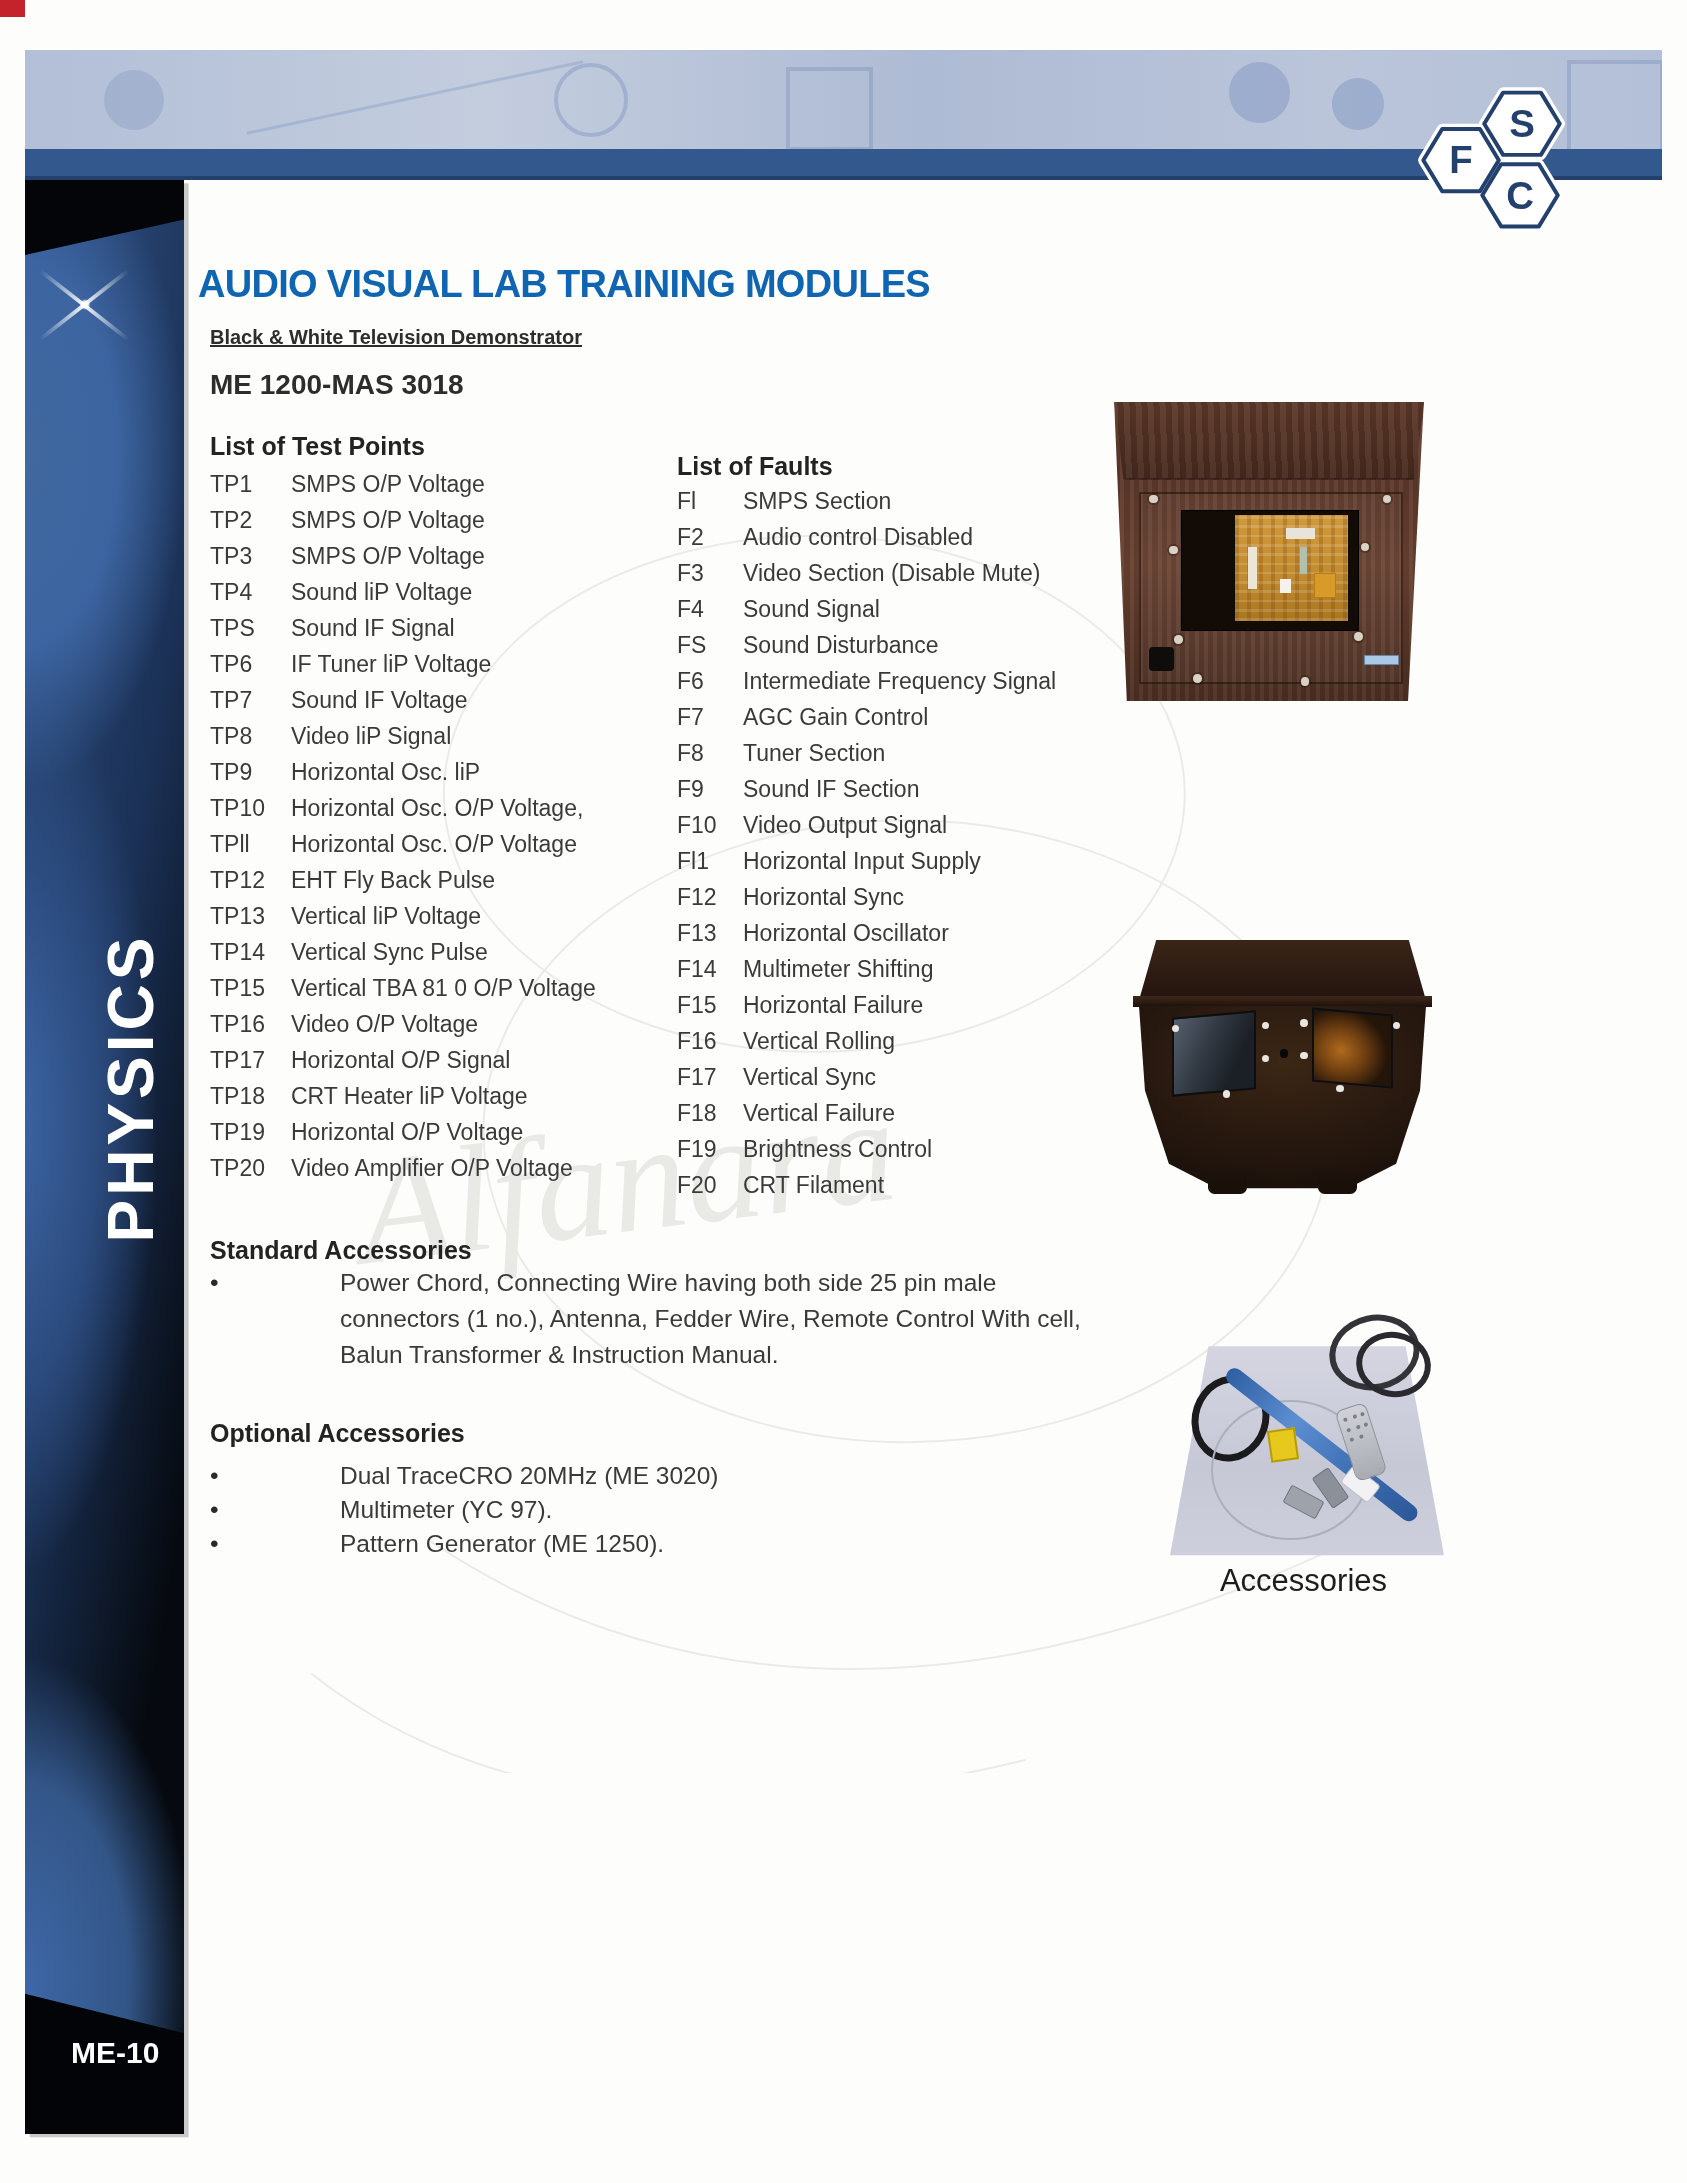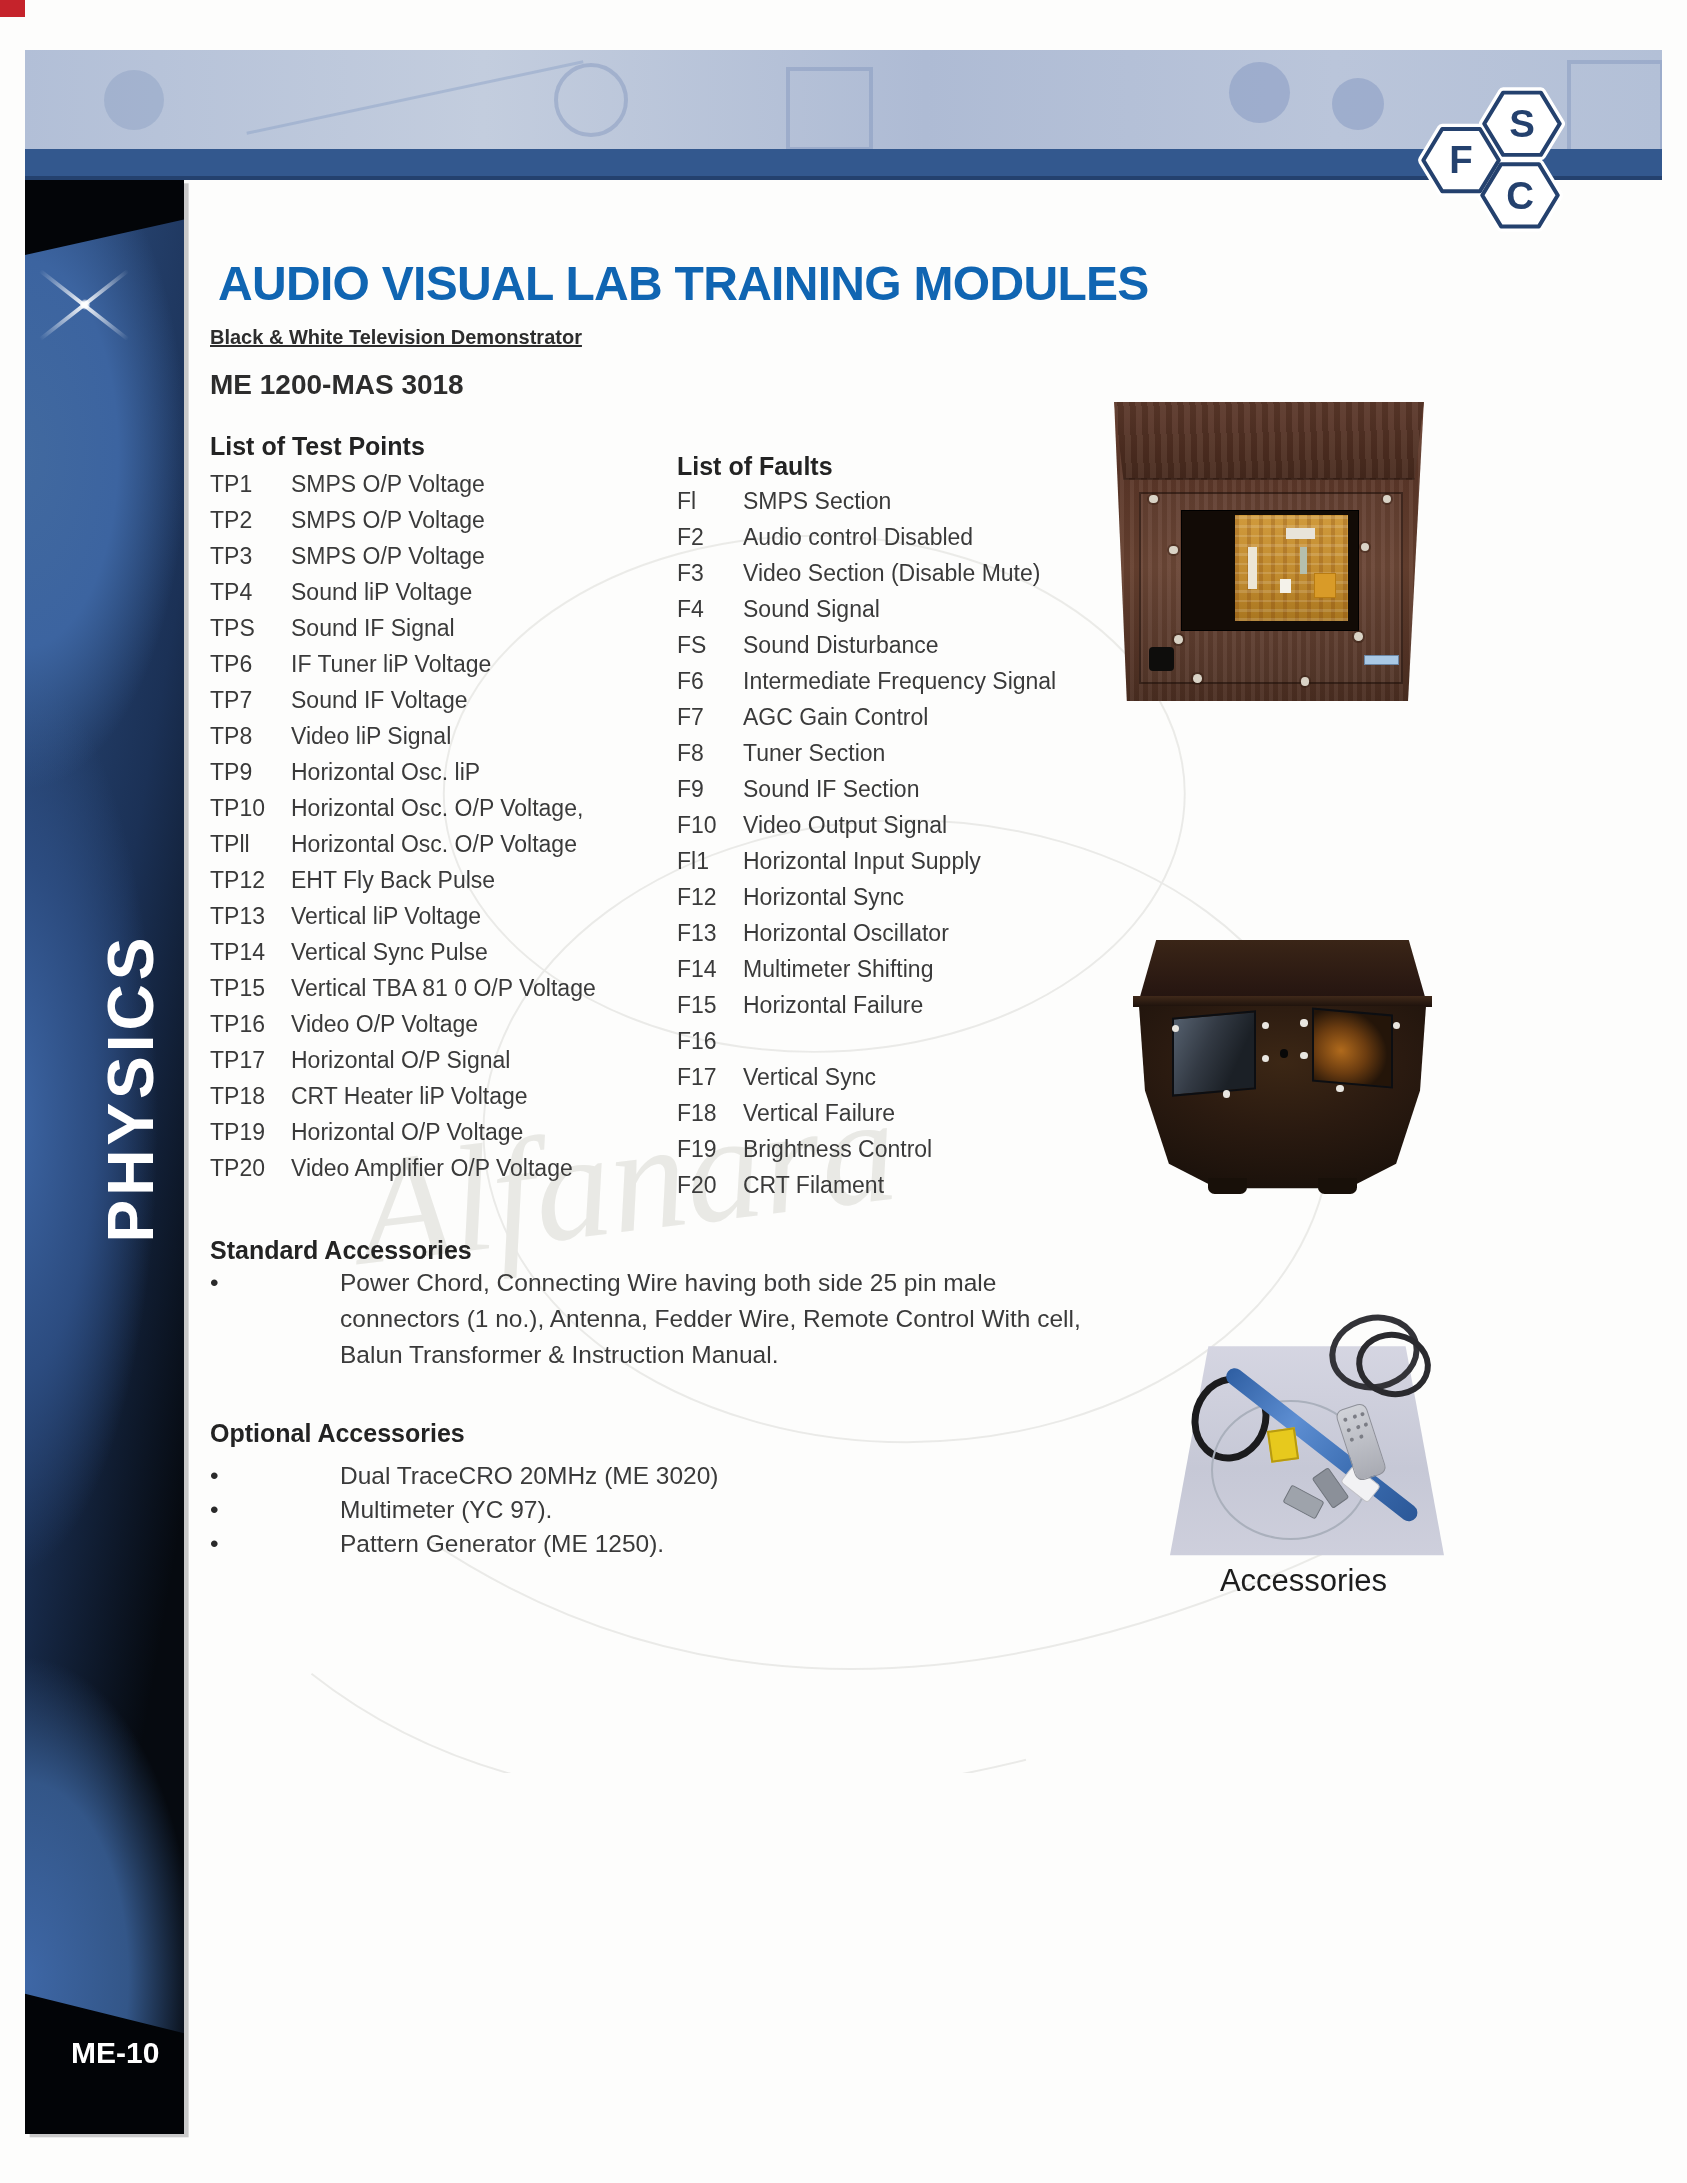--- a/index.html
+++ b/index.html
@@ -46,21 +46,21 @@
     background:radial-gradient(circle,#ffffff 0%,rgba(255,255,255,.8) 45%,rgba(255,255,255,0) 75%);}
   .physics{position:absolute;left:-126px;top:865px;width:463px;height:86px;
     display:flex;align-items:center;justify-content:center;transform:rotate(-90deg);}
   .physics span{font-size:64px;font-weight:bold;color:#ffffff;letter-spacing:4px;}
   .page-code{position:absolute;left:46px;top:1856px;font-size:30px;font-weight:bold;color:#ffffff;text-align:right;}
 
   
   .watermark{position:absolute;left:232px;top:516px;z-index:0;}
 
   
-  .doc-title{position:absolute;left:218px;top:263px;font-size:48px;font-weight:bold;
+  .doc-title{position:absolute;left:198px;top:263px;font-size:38px;font-weight:bold;
     color:#1065b2;letter-spacing:-0.7px;line-height:42px;z-index:2;}
   .doc-sub1{position:absolute;left:210px;top:326px;font-size:20px;font-weight:bold;color:#2d2d2d;z-index:2;text-decoration:underline;}
   .doc-sub2{position:absolute;left:210px;top:369px;font-size:28px;font-weight:bold;color:#2d2d2d;z-index:2;}
 
   .list-header{position:absolute;font-size:25px;font-weight:bold;color:#232323;z-index:2;}
   .h-tp{left:210px;top:432px;}
   .h-f{left:677px;top:452px;}
   .plist{position:absolute;z-index:2;}
   .l-tp{left:210px;top:466px;width:463px;}
   .l-f{left:677px;top:483px;width:543px;}
@@ -402,20 +402,21 @@
         <span class="tp-desc">Multimeter Shifting</span>
       </div>
 
       <div class="tp-row">
         <span class="tp-id">F15</span>
         <span class="tp-desc">Horizontal Failure</span>
       </div>
 
       <div class="tp-row">
         <span class="tp-id">F16</span>
+        <span class="tp-desc">Vertical Rolling</span>
       </div>
 
       <div class="tp-row">
         <span class="tp-id">F17</span>
         <span class="tp-desc">Vertical Sync</span>
       </div>
 
       <div class="tp-row">
         <span class="tp-id">F18</span>
         <span class="tp-desc">Vertical Failure</span>

